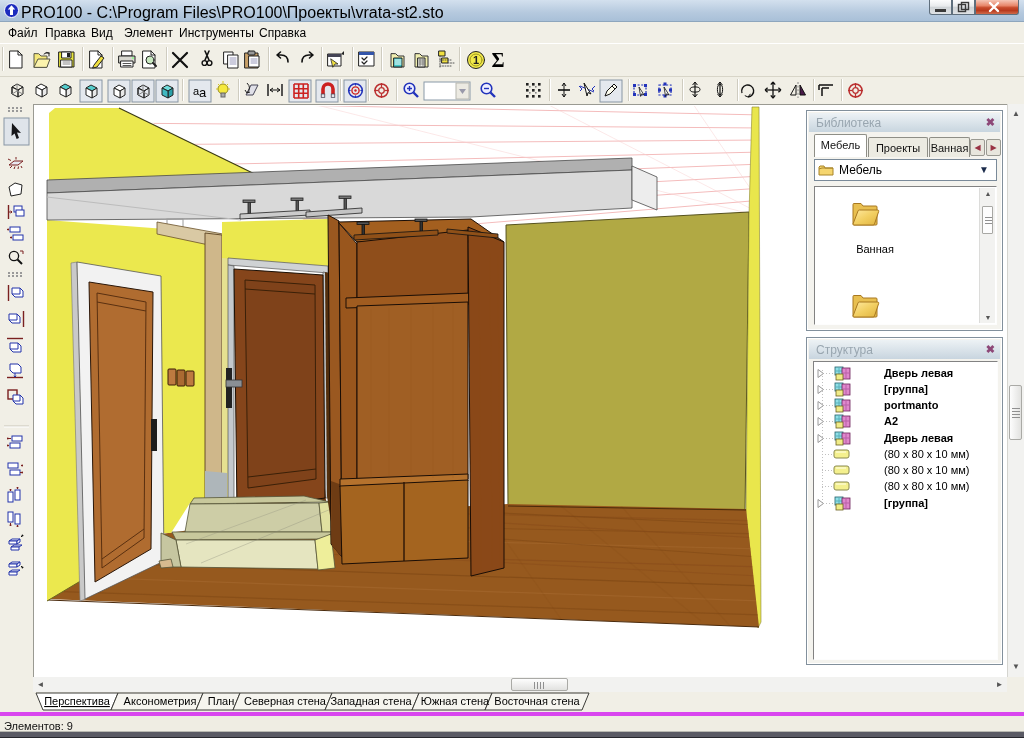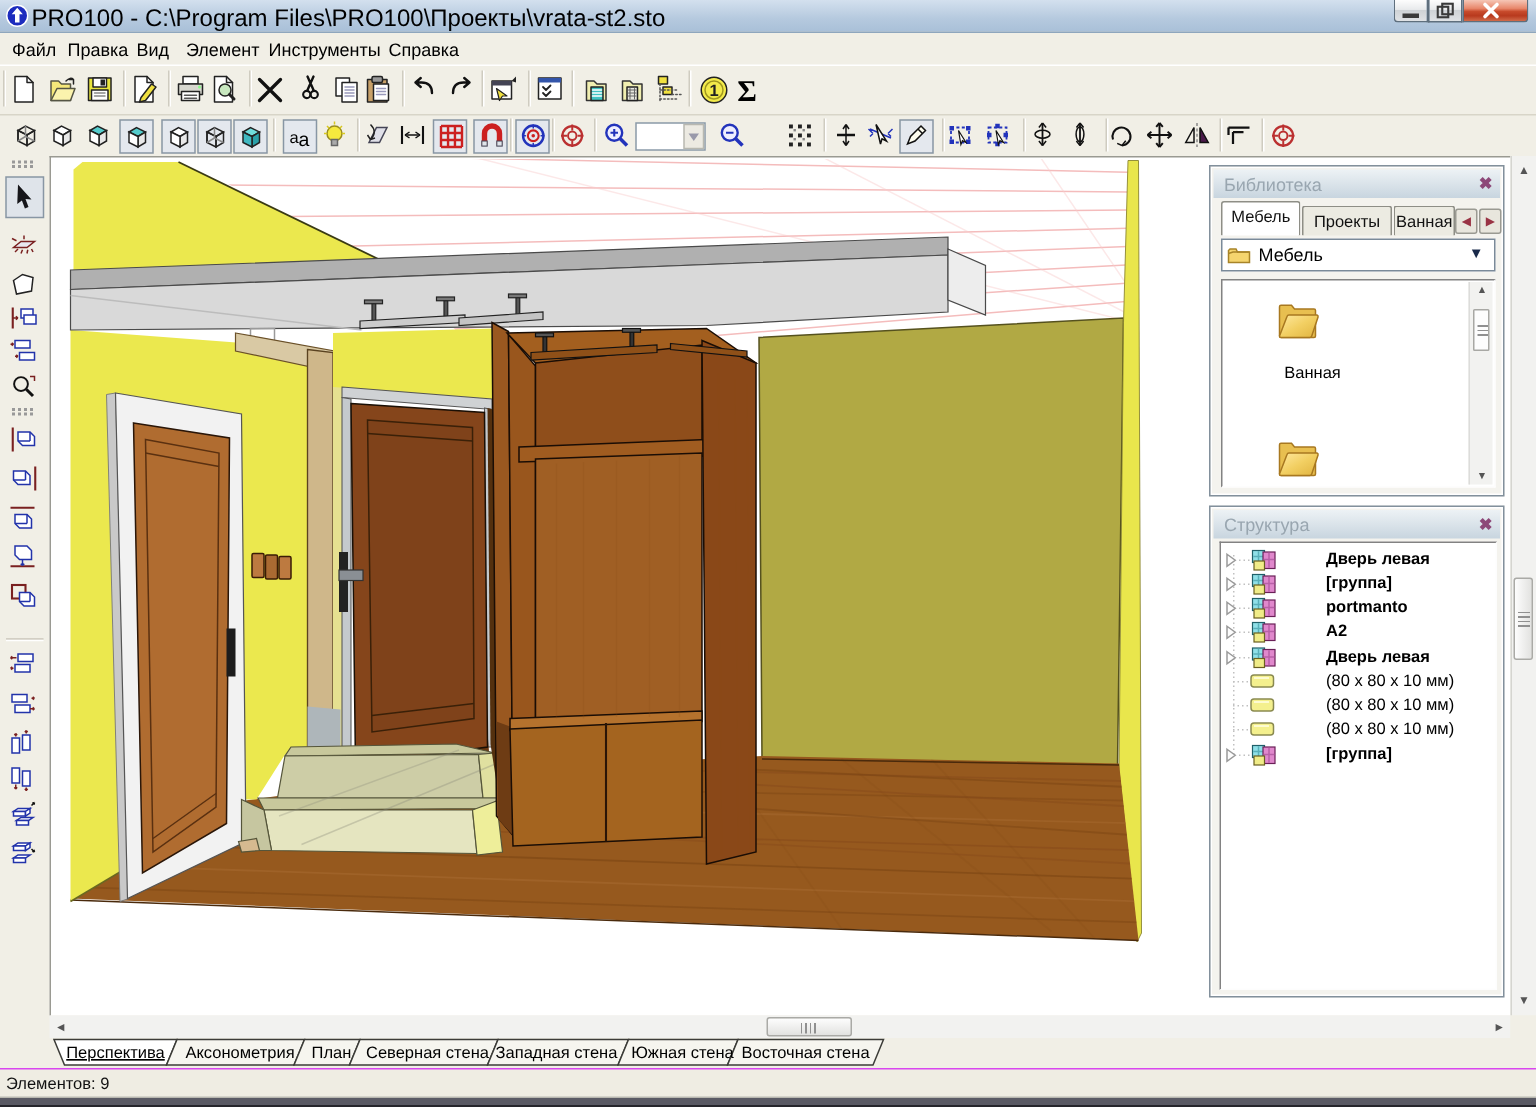--- a/index.html
+++ b/index.html
@@ -18,21 +18,21 @@
 #menubar { position:absolute; left:0; top:23px; width:1024px; height:20px; background:#f1efe6; font-size:12px; color:#000; }
 #menubar span { position:absolute; top:3px; }
 #tb1 { position:absolute; left:0; top:43px; width:1024px; height:33px; background:#f1efe6; border-top:1px solid #fff; }
 #tb2 { position:absolute; left:0; top:76px; width:1024px; height:28px; background:#f1efe6; border-top:1px solid #d8d5c8; }
 #lefttb { position:absolute; left:0; top:104px; width:33px; height:573px; background:#f1efe6; }
 #canvas { position:absolute; left:33px; top:104px; width:974px; height:573px; background:#fff; border-top:1px solid #9a9a92; border-left:1px solid #9a9a92; }
 #vscroll { position:absolute; left:1007px; top:104px; width:17px; height:573px; background:#f2f2f0; border-left:1px solid #d5d5d0; }
 #hscroll { position:absolute; left:33px; top:677px; width:974px; height:15px; background:#f2f2f0; }
 #corner { position:absolute; left:1007px; top:677px; width:17px; height:15px; background:#f1efe6; }
 #sheettabs { position:absolute; left:0; top:692px; width:1024px; height:20px; background:#f1efe6; font-size:11px; }
-#statusbar { position:absolute; left:0; top:712px; width:1024px; height:19px; background:#efede3; border-top:1px solid #d946ef; font-size:11px; color:#111; }
+#statusbar { position:absolute; left:0; top:712px; width:1024px; height:19px; background:#efede3; border-top:4px solid #d946ef; font-size:11px; color:#111; }
 #statusbar span { position:absolute; left:4px; top:4px; }
 #darkstrip { position:absolute; left:0; top:731px; width:1024px; height:7px;
   background:linear-gradient(#b8b8b0 0 1px, #5a5a64 1px 6px, #26262c 6px); }
 .sep { position:absolute; top:3px; width:2px; height:24px; border-left:1px solid #cfccc0; border-right:1px solid #fff; }
 .sep2 { position:absolute; top:2px; width:2px; height:22px; border-left:1px solid #cfccc0; border-right:1px solid #fff; }
 .panel { position:absolute; background:#f4f3ee; border:1px solid #82909c; box-shadow:inset 1px 1px 0 #fff, inset -1px -1px 0 #fff; }
 .ptitle { position:absolute; left:2px; top:2px; right:2px; height:19px; background:linear-gradient(#edf2f5,#c8d5df);padding-left:24px; }
 .ptext { position:absolute; left:7px; top:3px; font-size:12px; color:#99a6b0; }
 .pclose { position:absolute; right:5px; top:3px; font-size:11px; font-weight:bold; color:#8d4878; }
 .tab { position:absolute; background:#ecebe2; border:1px solid #8e8e86; border-bottom:none; border-radius:2px 2px 0 0; font-size:11px; text-align:center; padding-top:4px; color:#111; white-space:nowrap; overflow:hidden; }

